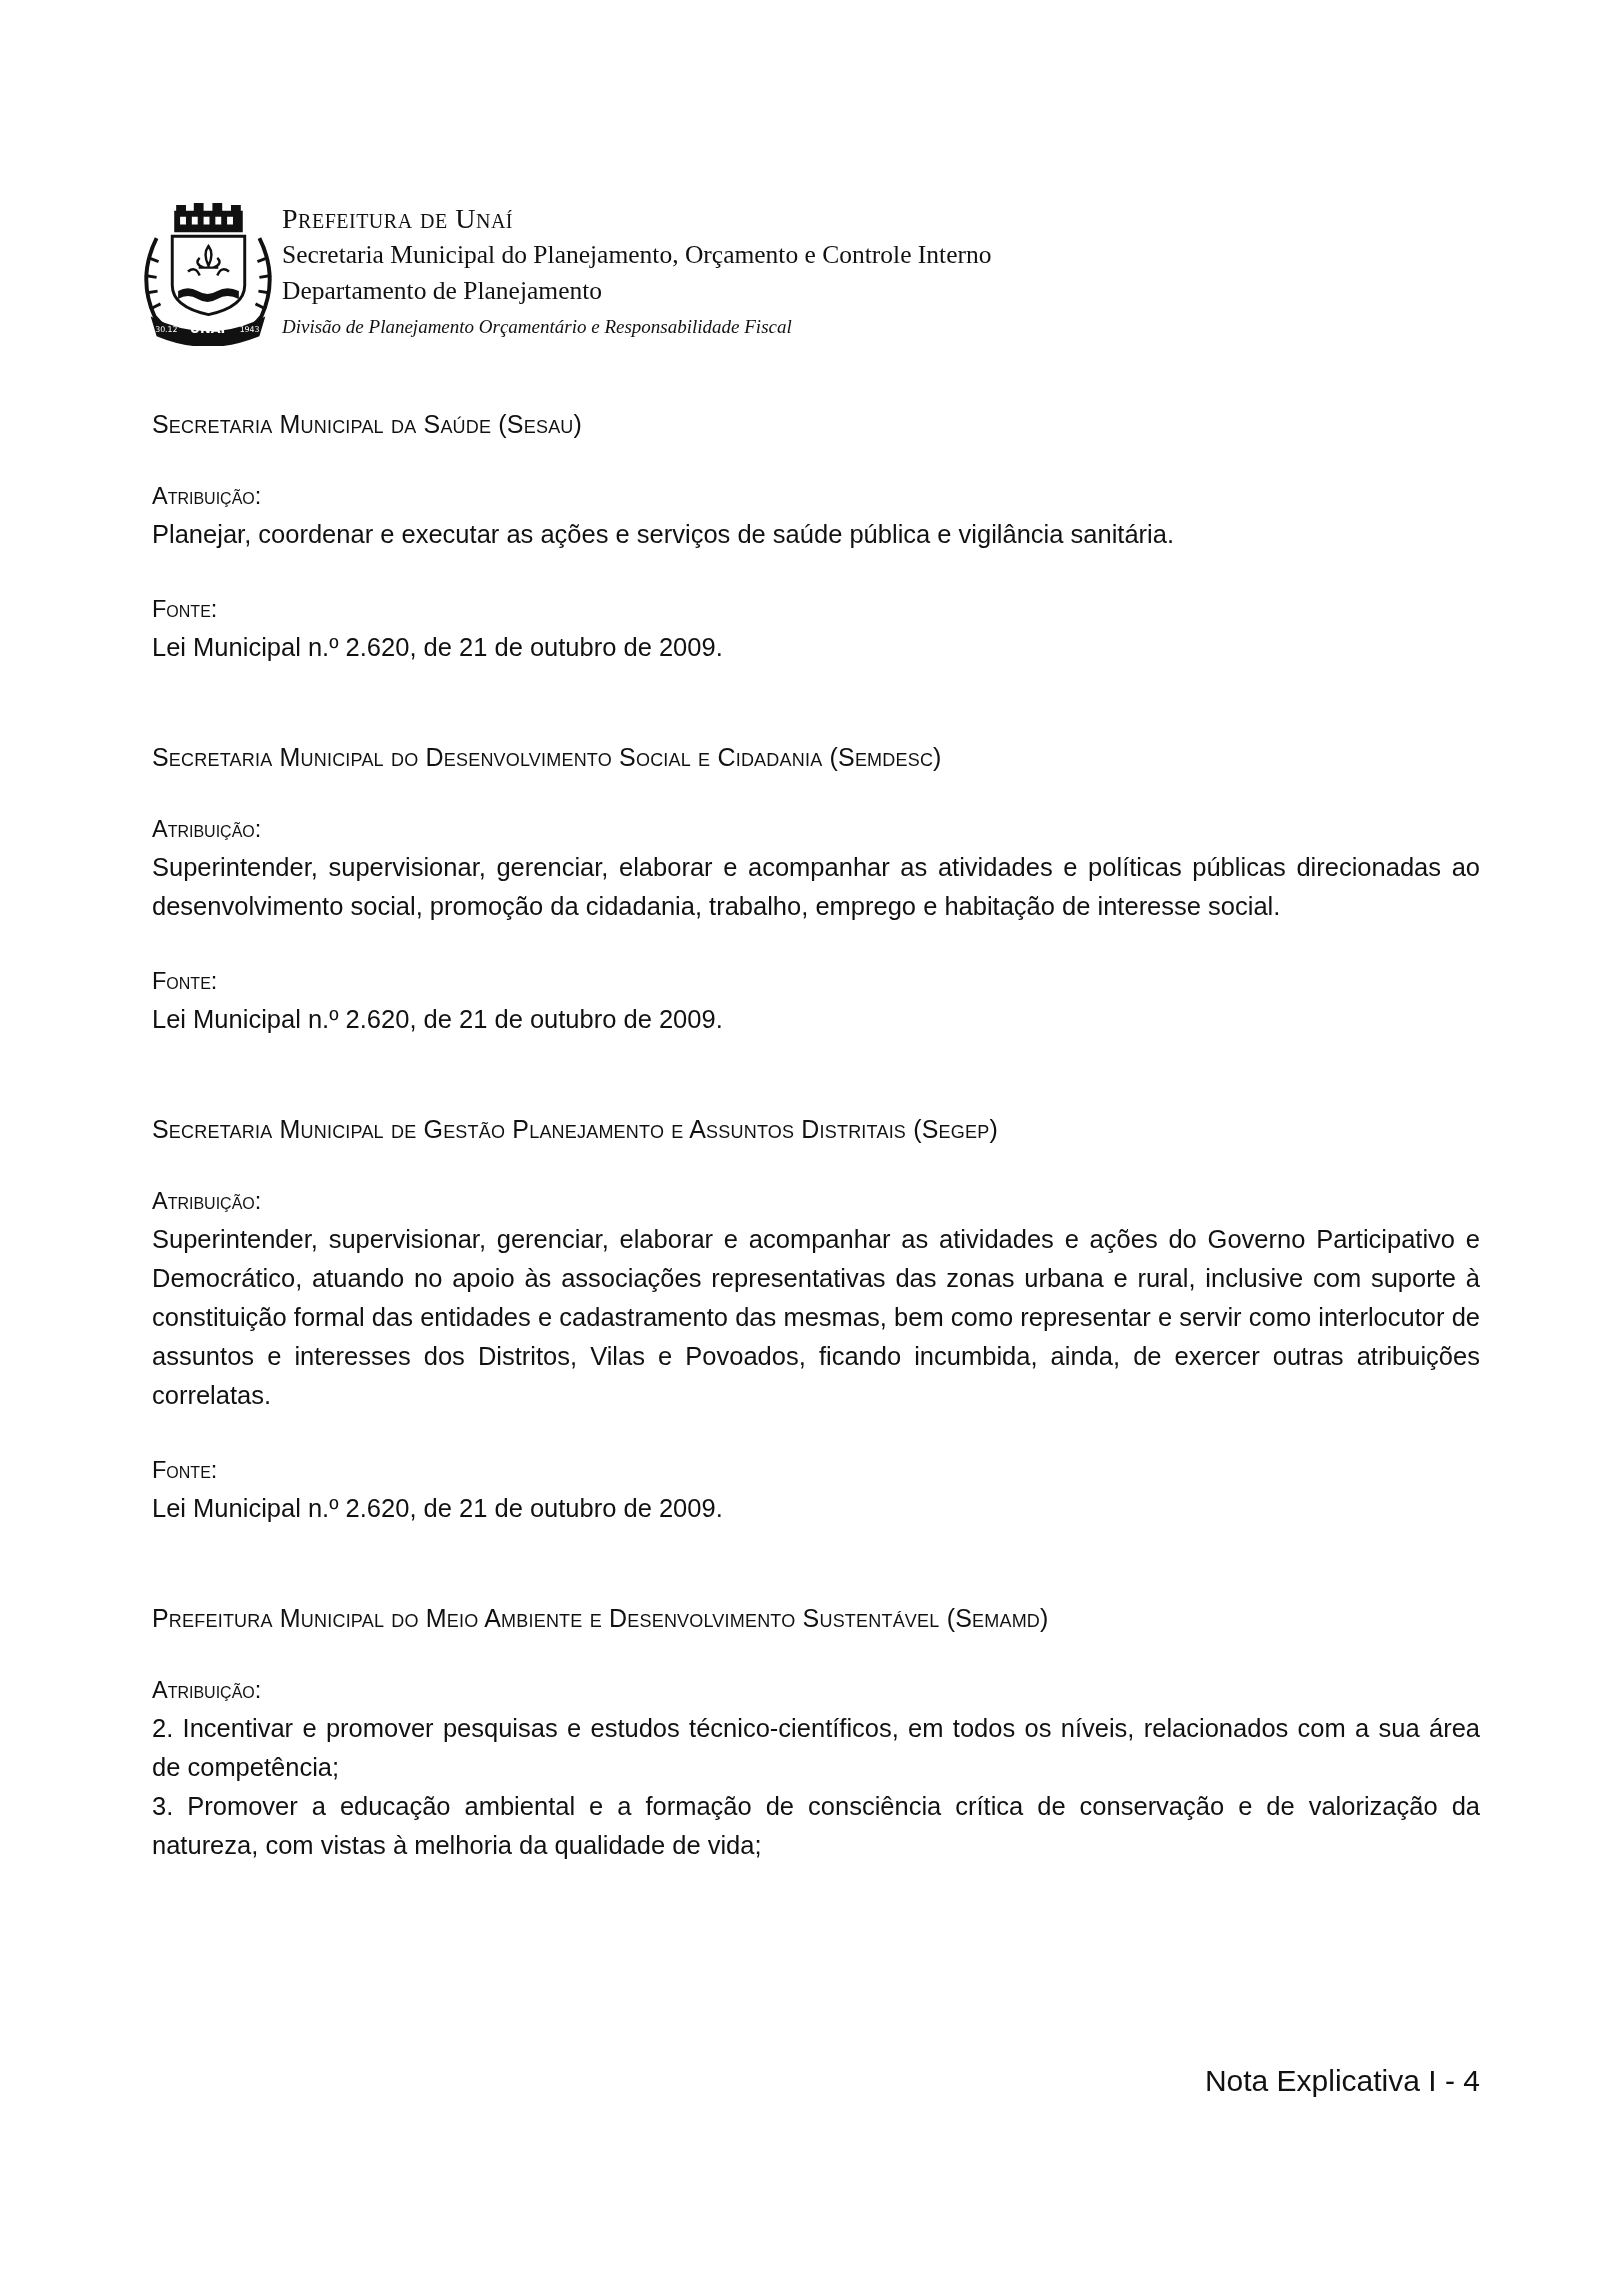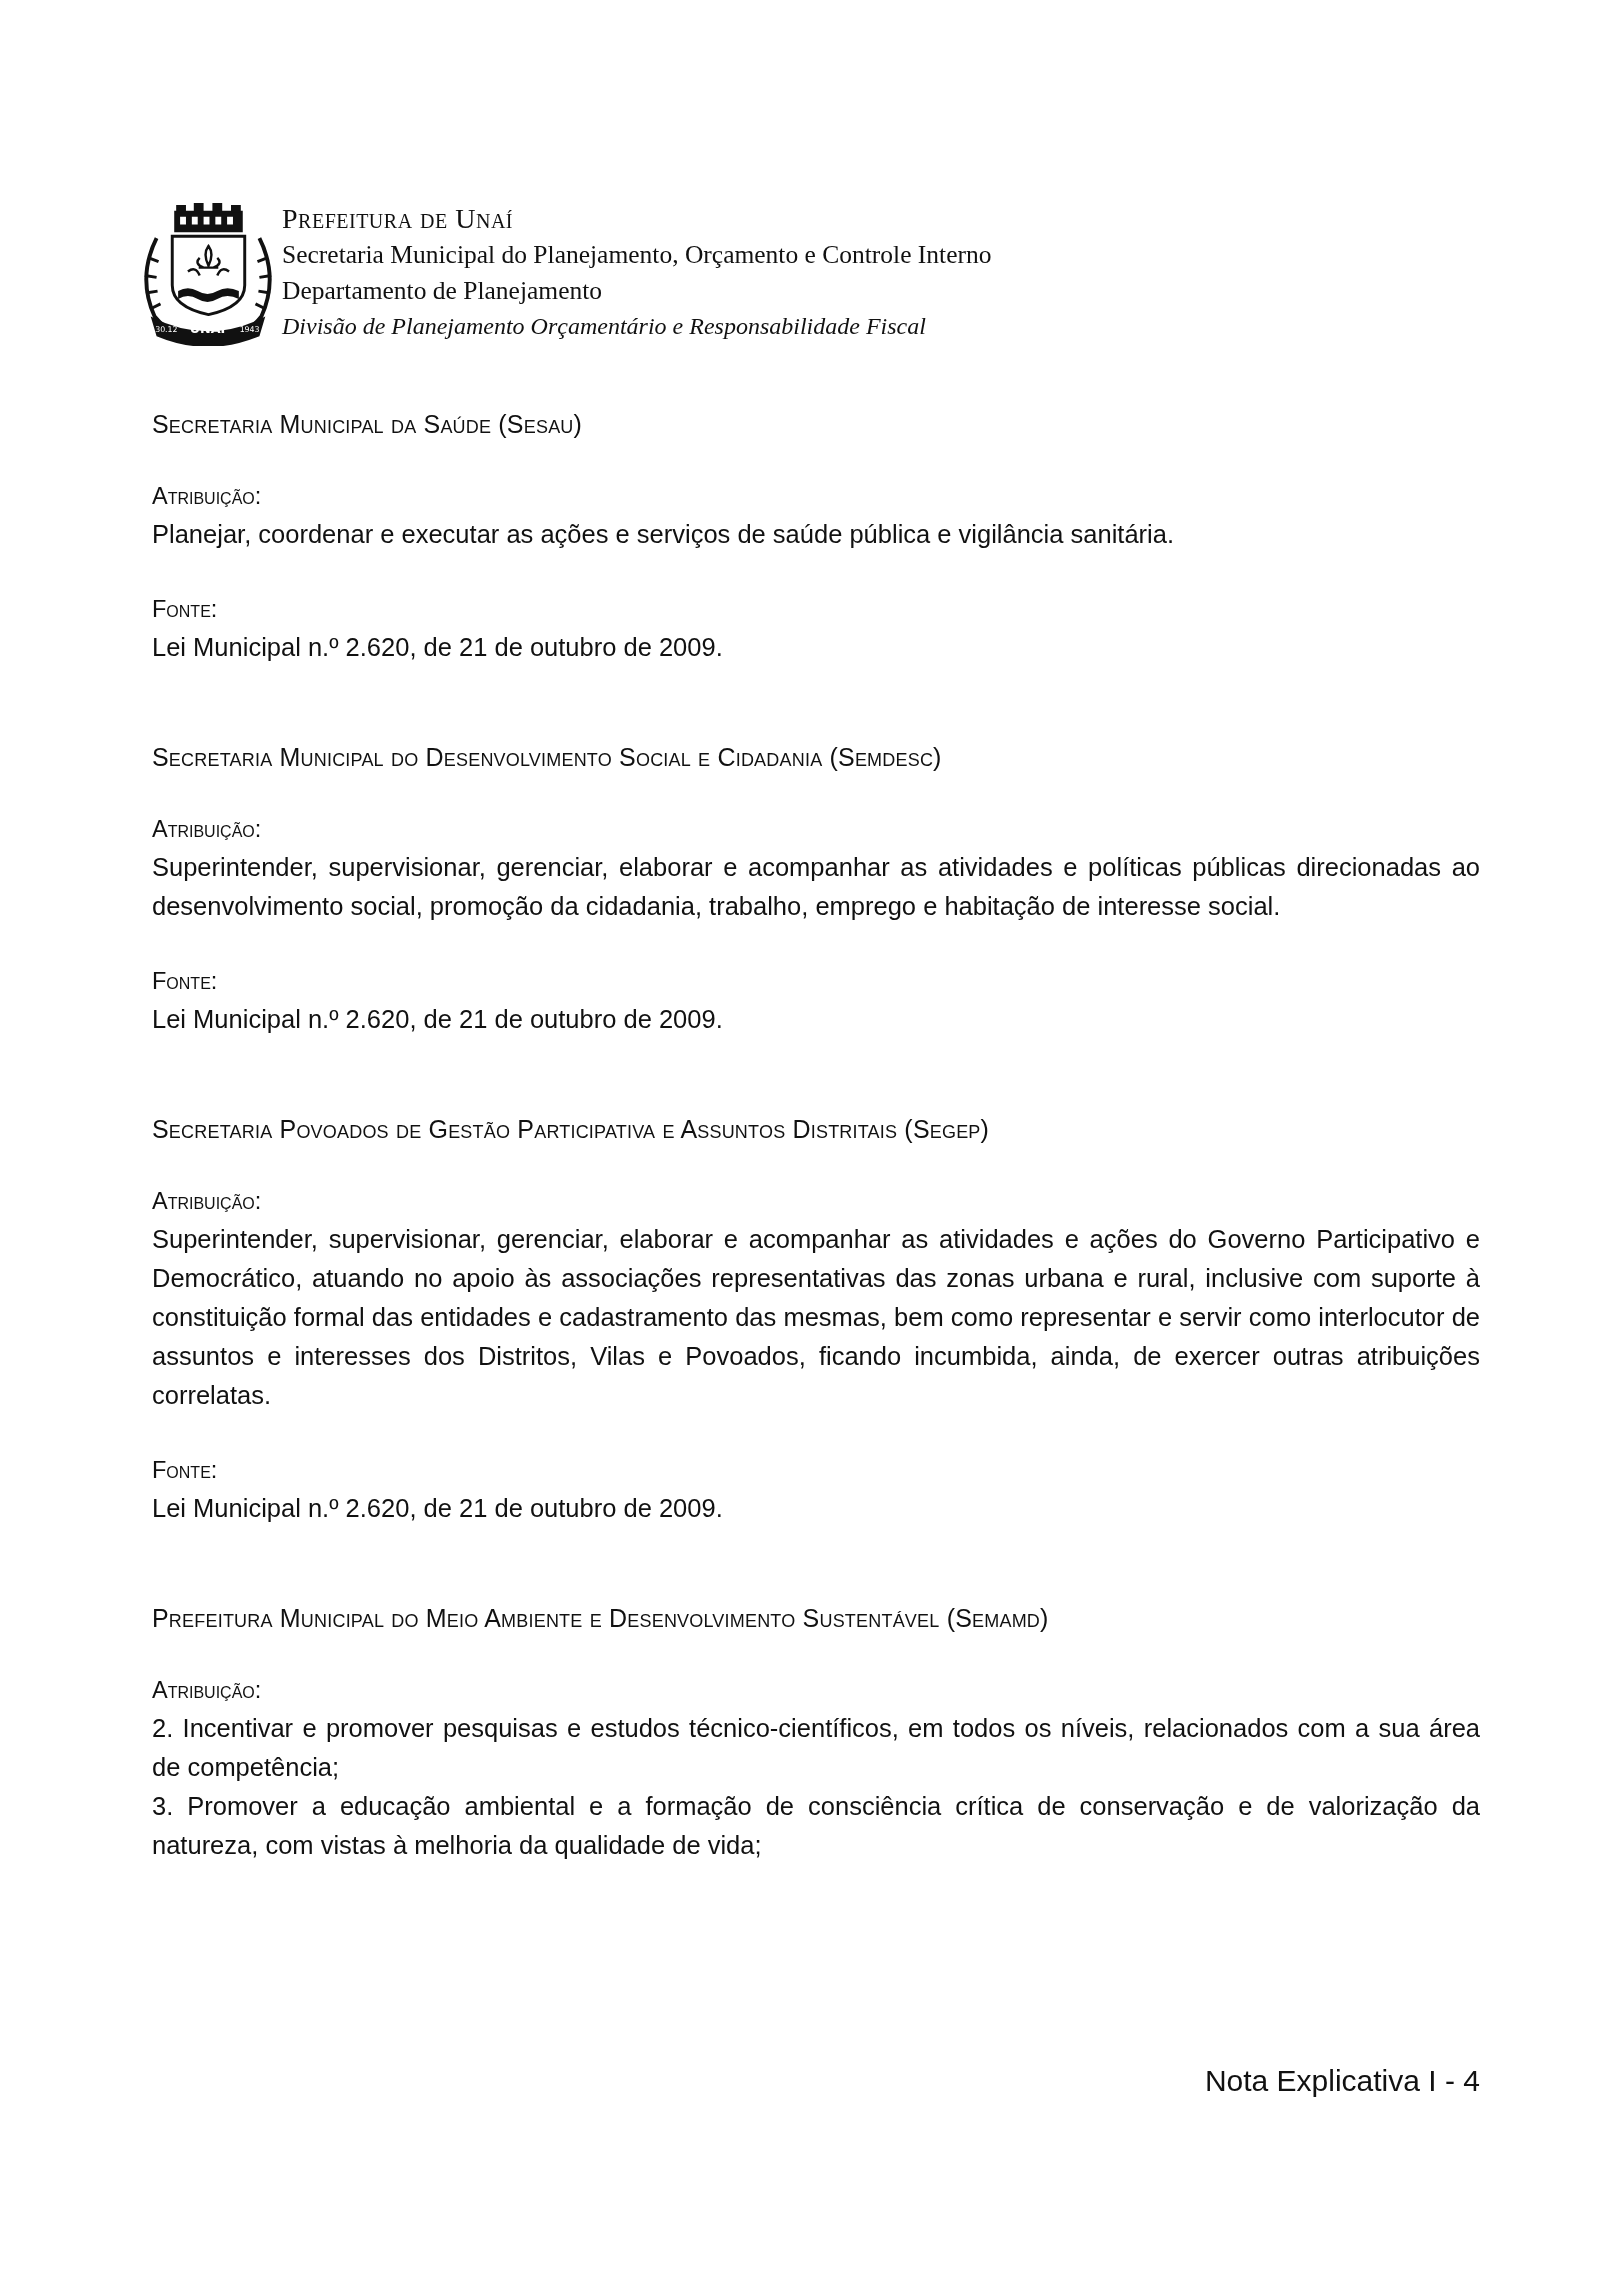--- a/index.html
+++ b/index.html
@@ -5,21 +5,21 @@
   html, body { margin: 0; padding: 0; background: #ffffff; }
   body { width: 1620px; height: 2293px; position: relative; overflow: hidden; color: #111; }
   .page { position: absolute; left: 0; top: 0; width: 1620px; height: 2293px; }
 
   .letterhead { position: absolute; left: 137px; top: 199px; width: 1078px; height: 147px; }
   .crest { position: absolute; left: 0; top: 0; width: 142px; height: 147px; }
   .lh-text { position: absolute; left: 145px; top: 0; font-family: "Liberation Serif", "DejaVu Serif", serif; color: #111; }
   .lh-org { font-size: 28px; font-weight: normal; font-variant: small-caps; letter-spacing: 0.5px; line-height: 35px; margin-top: 2px; }
   .lh-sec { font-size: 25.5px; font-weight: normal; line-height: 37px; }
   .lh-dep { font-size: 25.5px; line-height: 35px; }
-  .lh-div { font-size: 24px; font-style: italic; line-height: 37px; }
+  .lh-div { font-size: 19px; font-style: italic; line-height: 37px; }
 
   .content { position: absolute; left: 152px; top: 410px; width: 1328px; font-family: "Liberation Sans", "DejaVu Sans", sans-serif; }
   .section { margin-bottom: 76px; }
   .sec-heading { font-size: 25px; font-weight: normal; font-variant: small-caps; letter-spacing: 0.2px; margin: 0 0 39px 0; line-height: 29px; }
   .label { font-size: 23.5px; font-variant: small-caps; line-height: 37px; margin: 0; }
   .para { font-size: 25.5px; line-height: 39px; text-align: justify; margin: 0; }
   .gap { height: 37px; }
   ol.items { list-style: none; padding: 0; margin: 0; }
   ol.items li { font-size: 25.5px; line-height: 39px; text-align: justify; }
 
@@ -77,21 +77,21 @@
     <div class="section">
       <h2 class="sec-heading">Secretaria Municipal do Desenvolvimento Social e Cidadania (Semdesc)</h2>
       <p class="label">Atribuição:</p>
       <p class="para">Superintender, supervisionar, gerenciar, elaborar e acompanhar as atividades e políticas públicas direcionadas ao desenvolvimento social, promoção da cidadania, trabalho, emprego e habitação de interesse social.</p>
       <div class="gap"></div>
       <p class="label">Fonte:</p>
       <p class="para">Lei Municipal n.º 2.620, de 21 de outubro de 2009.</p>
     </div>
 
     <div class="section">
-      <h2 class="sec-heading">Secretaria Povoados de Gestão Participativa e Assuntos Distritais (Segep)</h2>
+      <h2 class="sec-heading">Secretaria Municipal de Gestão Planejamento e Assuntos Distritais (Segep)</h2>
       <p class="label">Atribuição:</p>
       <p class="para">Superintender, supervisionar, gerenciar, elaborar e acompanhar as atividades e ações do Governo Participativo e Democrático, atuando no apoio às associações representativas das zonas urbana e rural, inclusive com suporte à constituição formal das entidades e cadastramento das mesmas, bem como representar e servir como interlocutor de assuntos e interesses dos Distritos, Vilas e Povoados, ficando incumbida, ainda, de exercer outras atribuições correlatas.</p>
       <div class="gap"></div>
       <p class="label">Fonte:</p>
       <p class="para">Lei Municipal n.º 2.620, de 21 de outubro de 2009.</p>
     </div>
 
     <div class="section">
       <h2 class="sec-heading">Prefeitura Municipal do Meio Ambiente e Desenvolvimento Sustentável (Semamd)</h2>
       <p class="label">Atribuição:</p>

